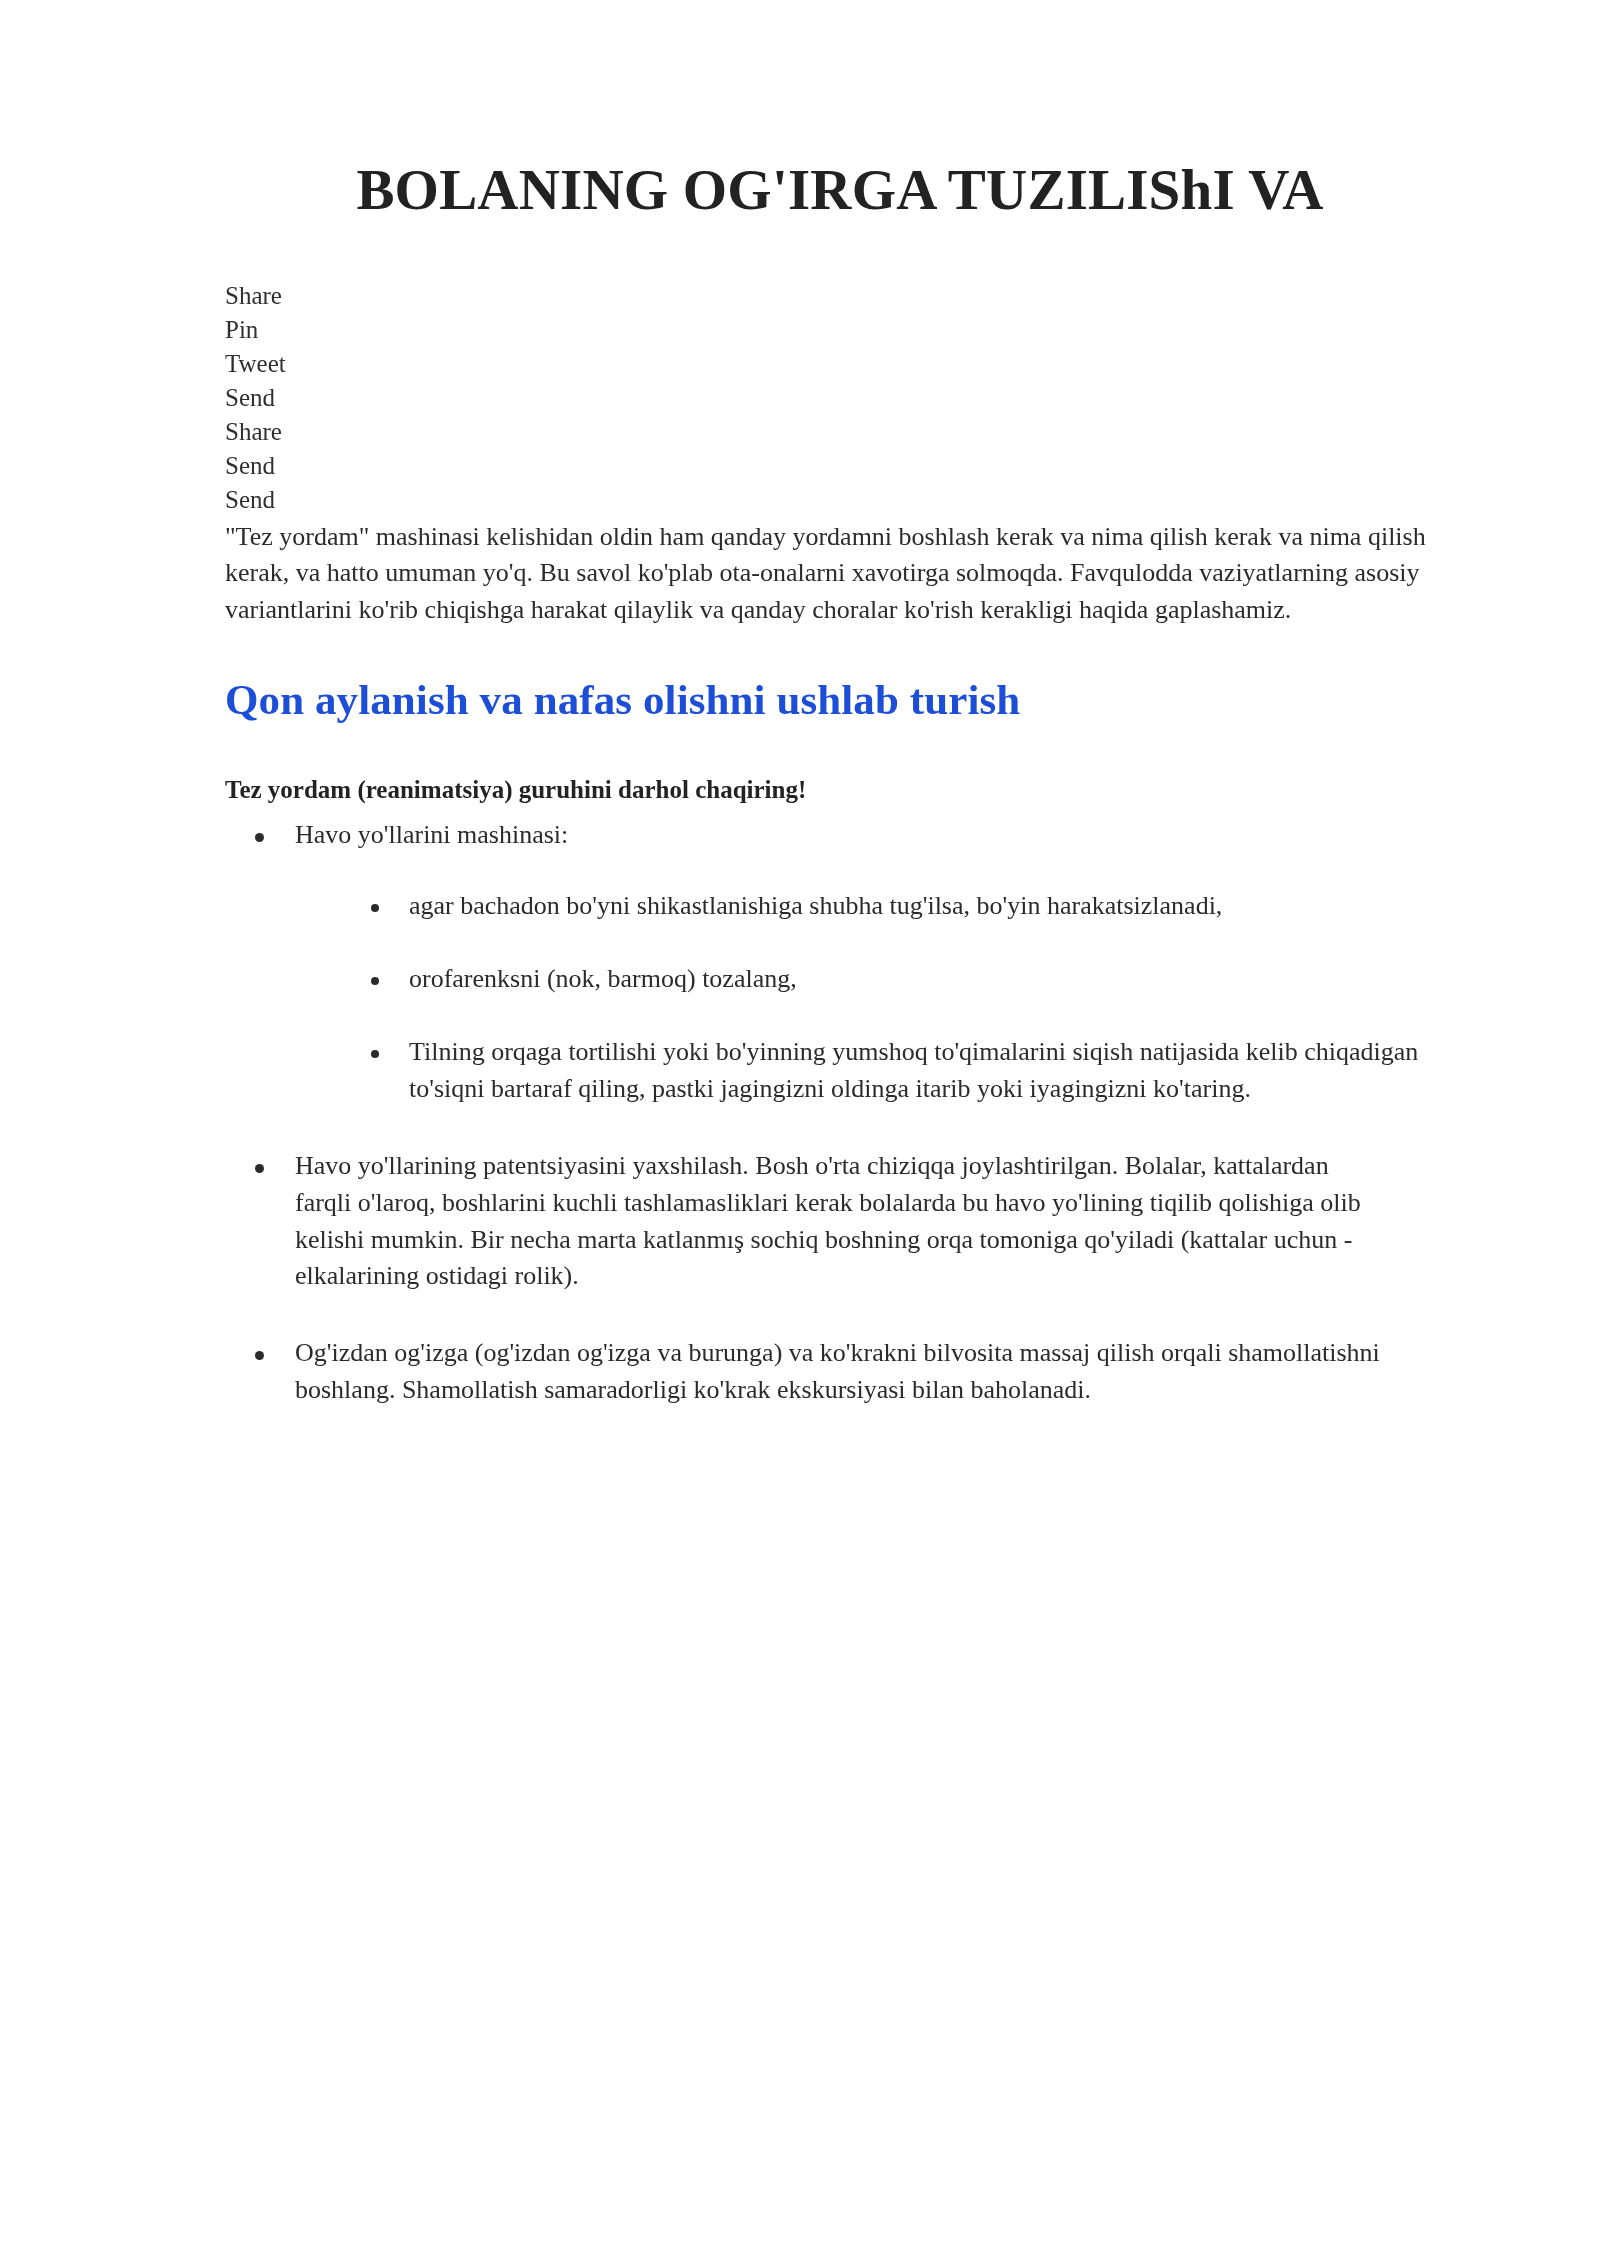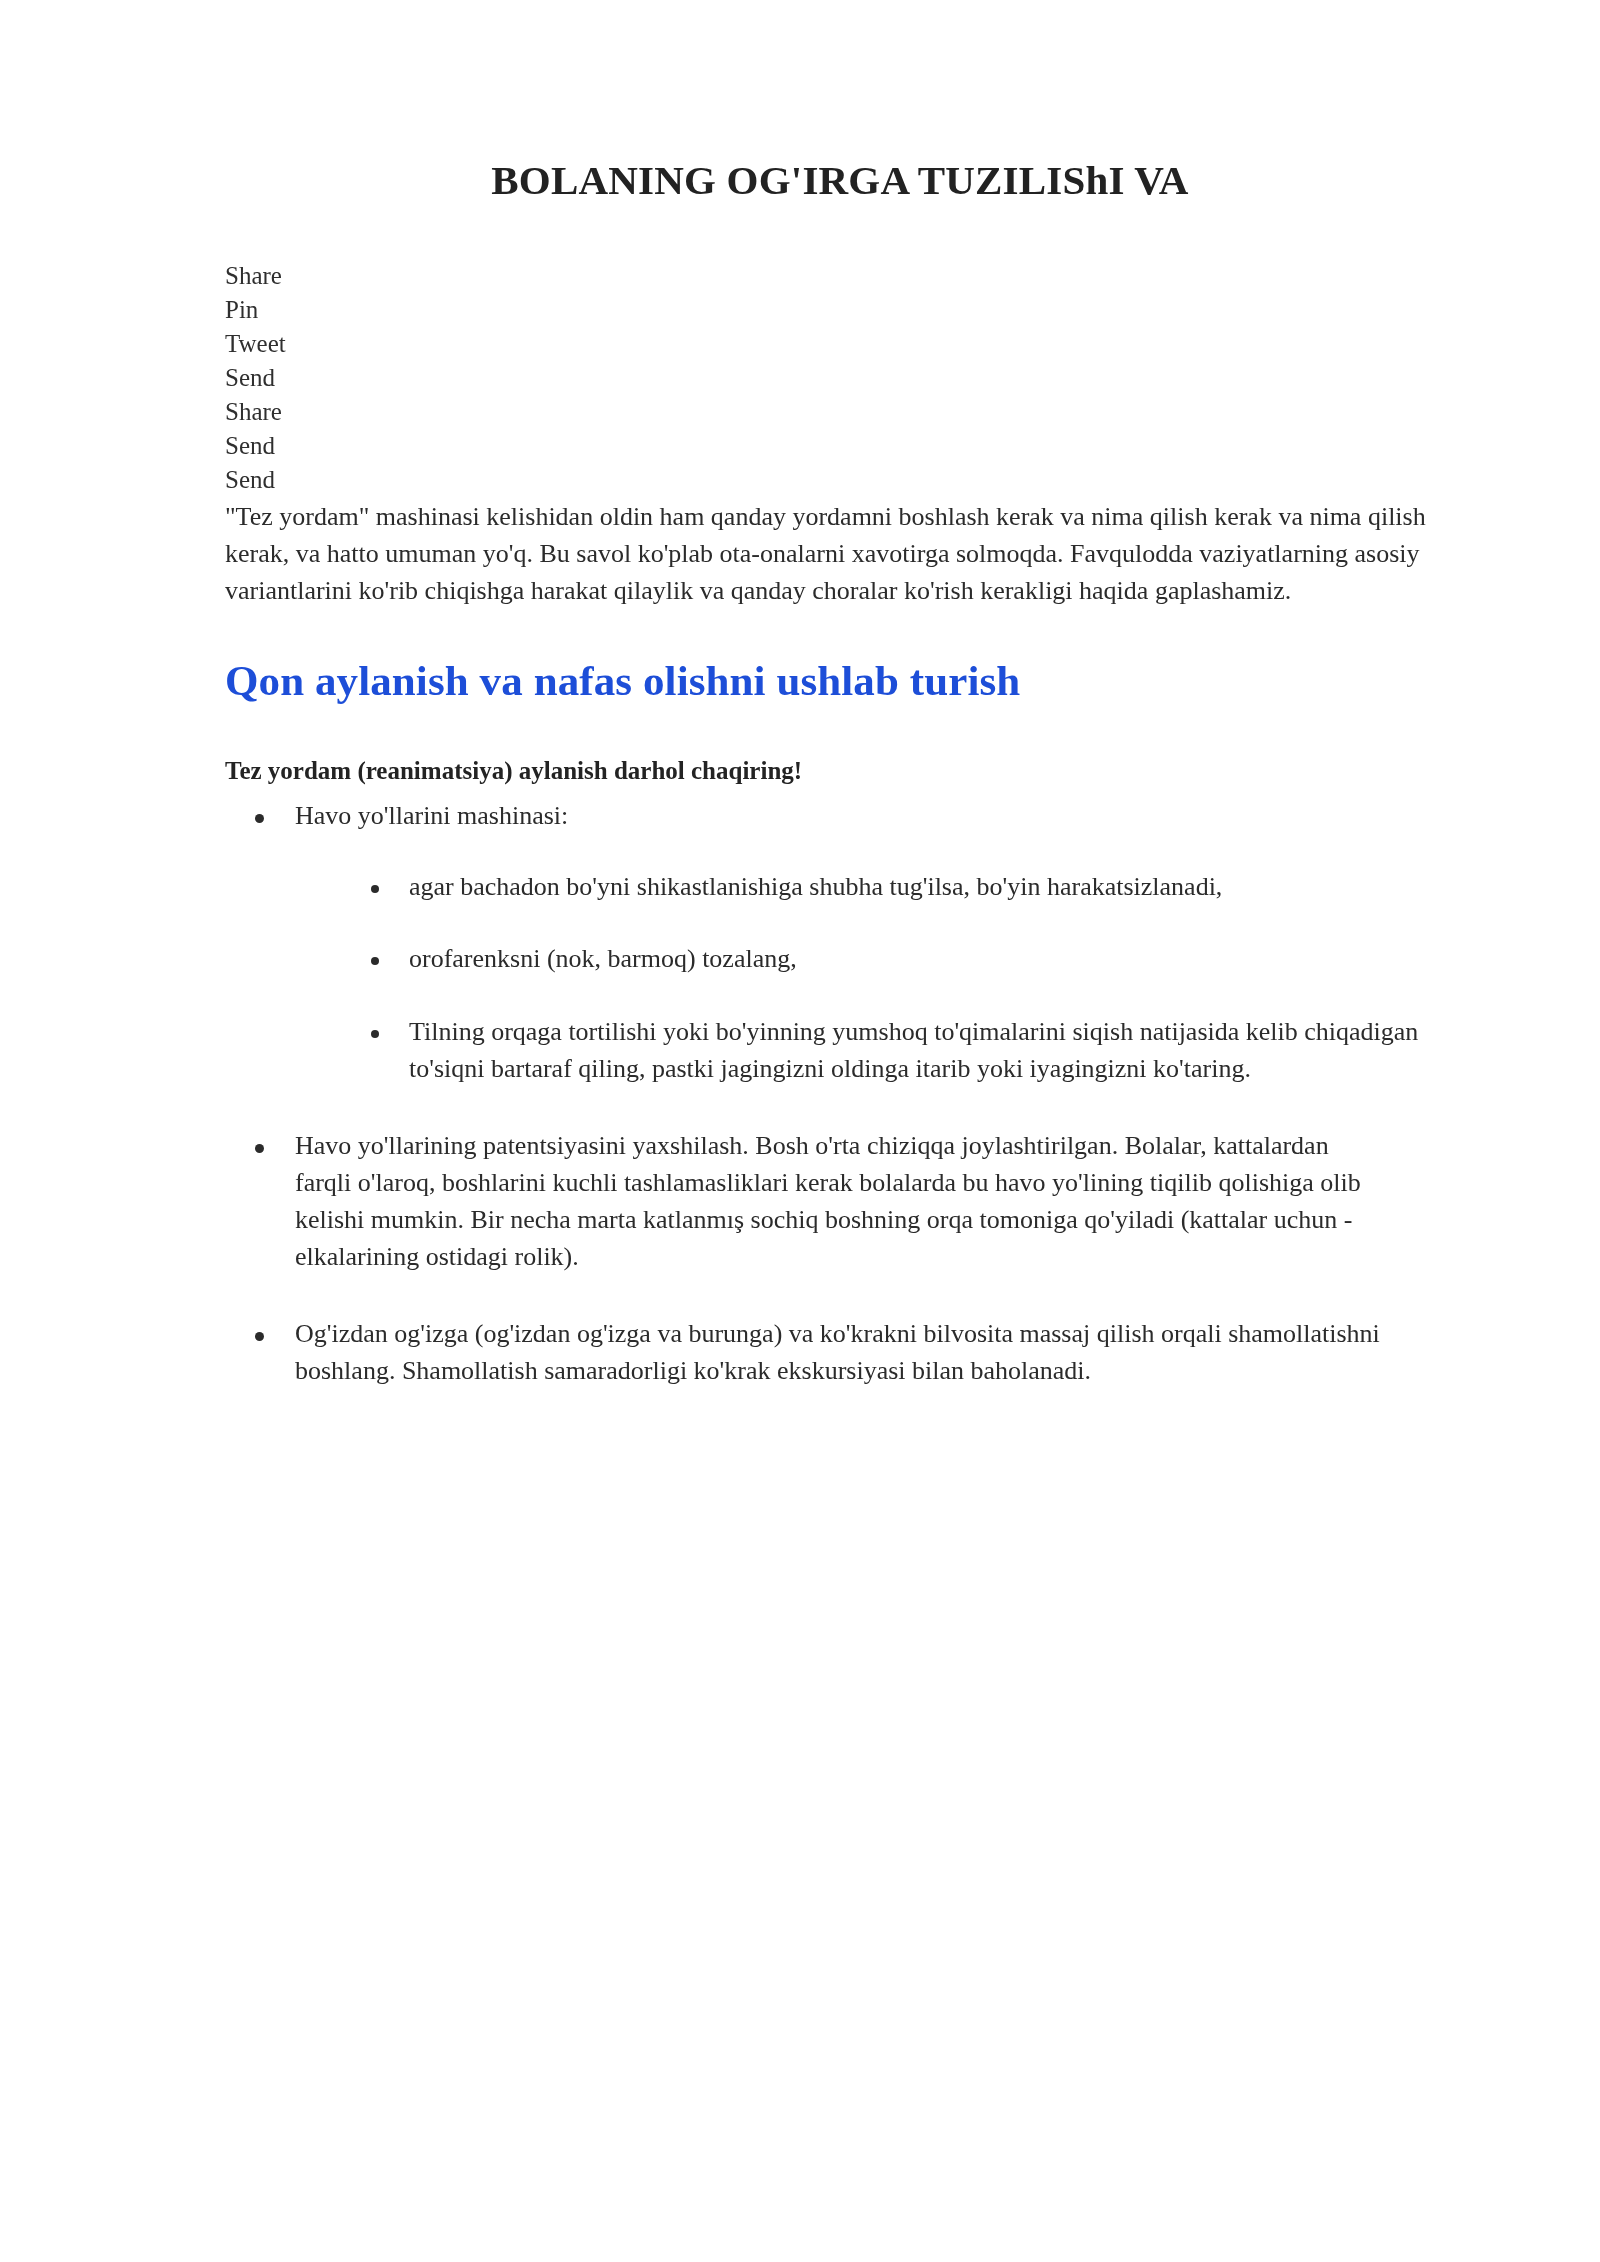--- a/index.html
+++ b/index.html
@@ -27,21 +27,21 @@
   .content {
     position: absolute;
     left: 225px;
     top: 0;
     width: 1230px;
   }
 
   
   .doc-title {
     font-family: "Liberation Serif", "DejaVu Serif", serif;
-    font-size: 41px;
+    font-size: 57px;
     font-weight: bold;
     line-height: 1.22;
     text-align: center;
     color: #222222;
     margin: 0;
     padding: 155px 0 0 0;
     letter-spacing: 0.2px;
   }
 
   
@@ -183,21 +183,21 @@
       <li>Send</li>
       <li>Share</li>
       <li>Send</li>
       <li>Send</li>
     </ul>
 
     <p class="body-text intro-para">"Tez yordam" mashinasi kelishidan oldin ham qanday yordamni boshlash kerak va nima qilish kerak va nima qilish kerak, va hatto umuman yo'q. Bu savol ko'plab ota-onalarni xavotirga solmoqda. Favqulodda vaziyatlarning asosiy variantlarini ko'rib chiqishga harakat qilaylik va qanday choralar ko'rish kerakligi haqida gaplashamiz.</p>
 
     <h2 class="section-heading">Qon aylanish va nafas olishni ushlab turish</h2>
 
-    <p class="bold-lead">Tez yordam (reanimatsiya) aylanish darhol chaqiring!</p>
+    <p class="bold-lead">Tez yordam (reanimatsiya) guruhini darhol chaqiring!</p>
 
     <ul class="level1">
 
       <li class="bullet-item">
         <span class="bullet-text">Havo yo'llarini mashinasi:</span>
         <div class="nested-wrap">
           <ul class="level2">
             <li class="bullet-item">
               <span class="bullet-text">agar bachadon bo'yni shikastlanishiga shubha tug'ilsa, bo'yin harakatsizlanadi,</span>
             </li>

